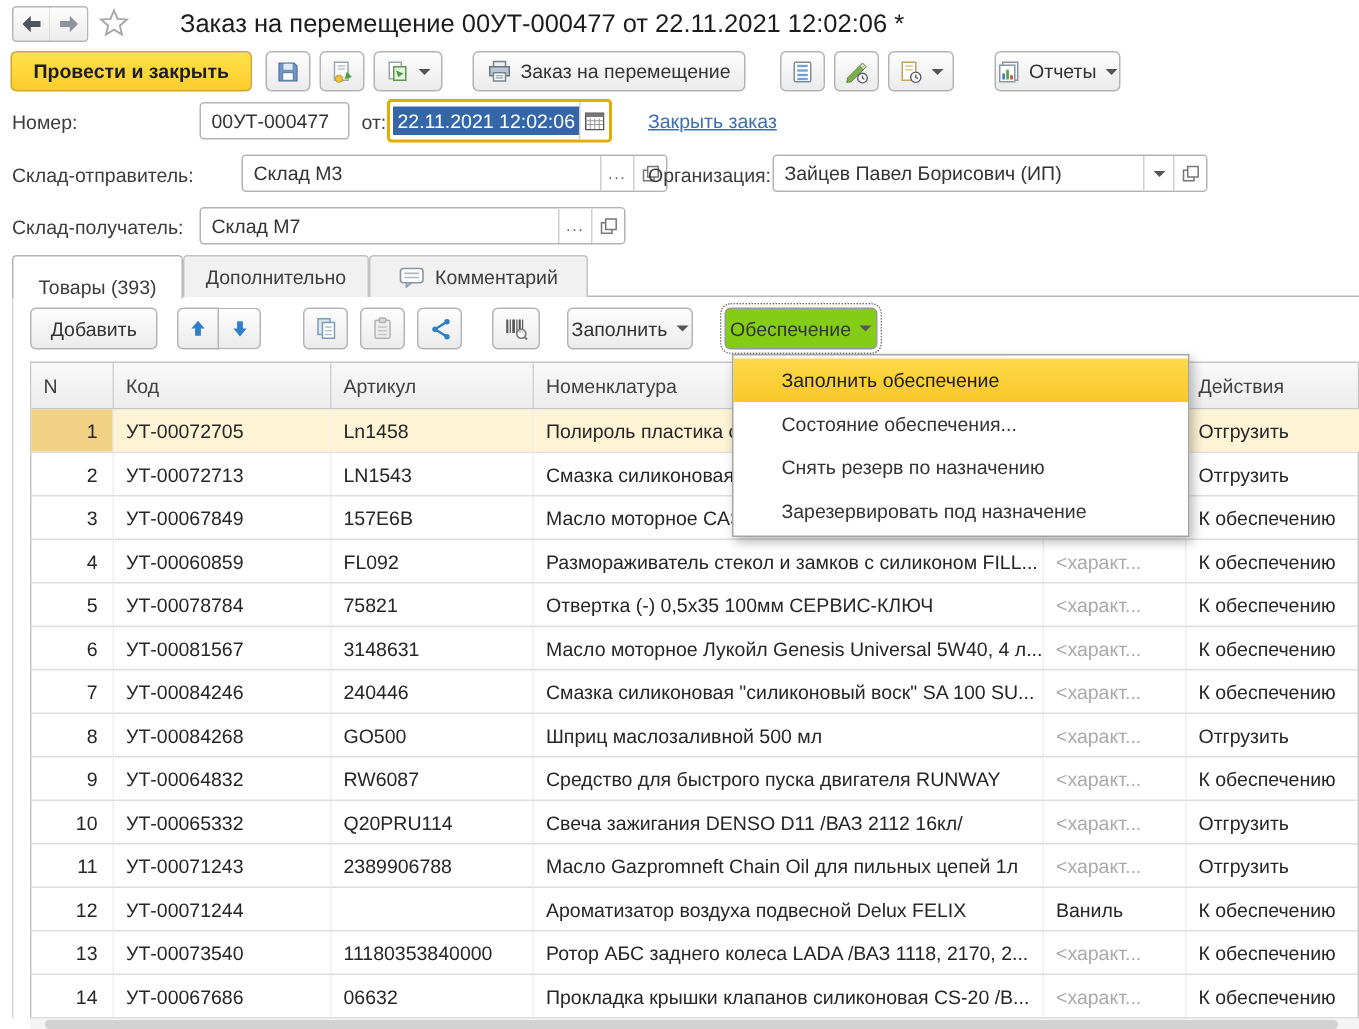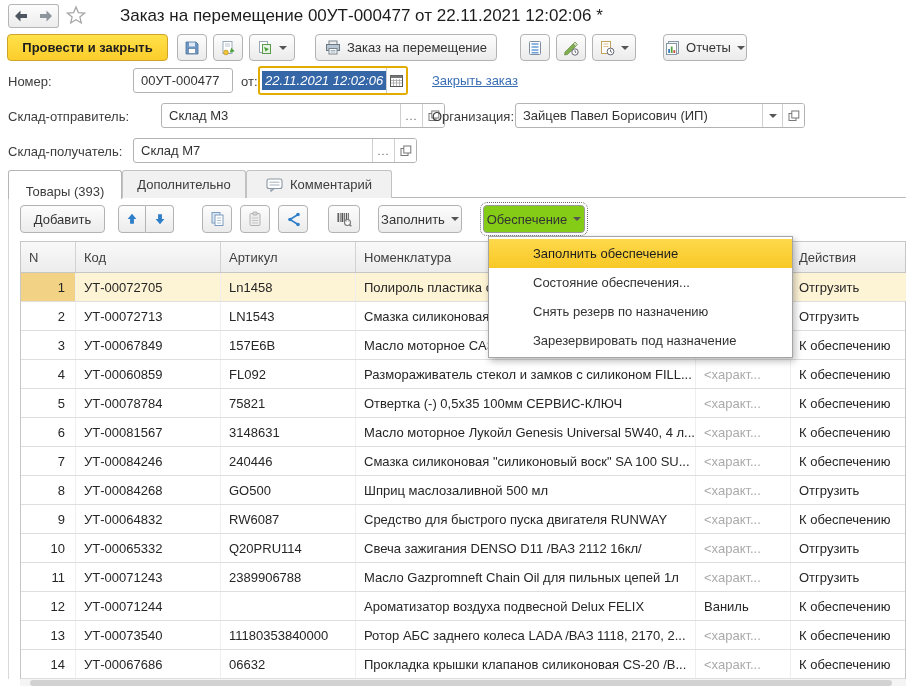--- a/index.html
+++ b/index.html
@@ -26,21 +26,21 @@
            border-top:4px solid #555; display:inline-block; }
 
   
   .lbl { position:absolute; color:#3c3c3c; white-space:nowrap; }
   .fld { position:absolute; height:25px; border:1px solid #b3b3b3; border-radius:3px; background:#fff;
          display:flex; align-items:center; overflow:hidden; }
   .fld .val { flex:1; padding:0 7px; white-space:nowrap; overflow:hidden; }
   .fbtn { width:22px; align-self:stretch; border-left:1px solid #cfcfcf; display:flex; align-items:center;
           justify-content:center; color:#666; background:#fff; }
   .datefld { position:absolute; left:258px; top:66px; width:150px; height:29px; border:2px solid #e3ac00;
-             border-radius:3px; background:#fff; display:flex; align-items:center; overflow:hidden;font-style:italic; }
+             border-radius:3px; background:#fff; display:flex; align-items:center; overflow:hidden; }
   .datefld .sel { margin-left:2px; padding:2px 3px; background:#3567a8; color:#fff; white-space:nowrap; }
   .link { position:absolute; color:#3b6fb5; text-decoration:underline; white-space:nowrap; }
 
   
   .tabs { position:absolute; left:8px; top:170px; width:898px; height:28px; border-bottom:1px solid #b9b9b9; }
   .tab { position:absolute; top:0; height:28px; border:1px solid #c2c2c2; border-bottom:none; border-radius:3px 3px 0 0;
          background:#f1f1f1; display:flex; align-items:center; justify-content:center; gap:7px; color:#3c3c3c; }
   .tab.active { background:#fff; height:29px; z-index:2; border-color:#b5b5b5;align-items:flex-end; }
 
   .content-frame { position:absolute; left:8px; top:198px; width:1px; height:481px; background:#d9d9d9; }
@@ -61,21 +61,21 @@
   .trow { display:grid; grid-template-columns:55px 145px 135px 340px 95px 116px; height:29px; border-bottom:1px solid #dedede; }
   .tcell { padding:7px 8px 0 8px; white-space:nowrap; overflow:hidden; color:#262626; border-right:1px solid #efefef; }
   .tcell.n { text-align:right; padding-right:10px; }
   .tcell.char-ph { color:#aaa; }
   .trow.sel .tcell { background:#fdf3d5; }
   .trow.sel .tcell.n { background:#f2d386; }
 
   
   .menu { position:absolute; left:488px; top:236px; width:305px; background:#fff; border:1px solid #a5a5a5;
           box-shadow:2px 3px 7px rgba(0,0,0,.28); z-index:10; padding:2px 0; }
-  .menu-item { height:29px; display:flex; align-items:center; padding-left:44px; color:#333; white-space:nowrap; }
+  .menu-item { height:29px; display:flex; align-items:center; padding-left:32px; color:#333; white-space:nowrap; }
   .menu-item.hl { background:linear-gradient(#fed94a,#f8c827); color:#1d1d1d; }
 
   
   .hscroll-track { position:absolute; left:20px; top:679px; width:886px; height:7px; background:#f4f4f4; }
   .hscroll-thumb { position:absolute; left:30px; top:680px; width:862px; height:6px; background:#d2d2d2; border-radius:3px; }
 
   svg { display:block; }
 </style>
 </head>
 <body>

